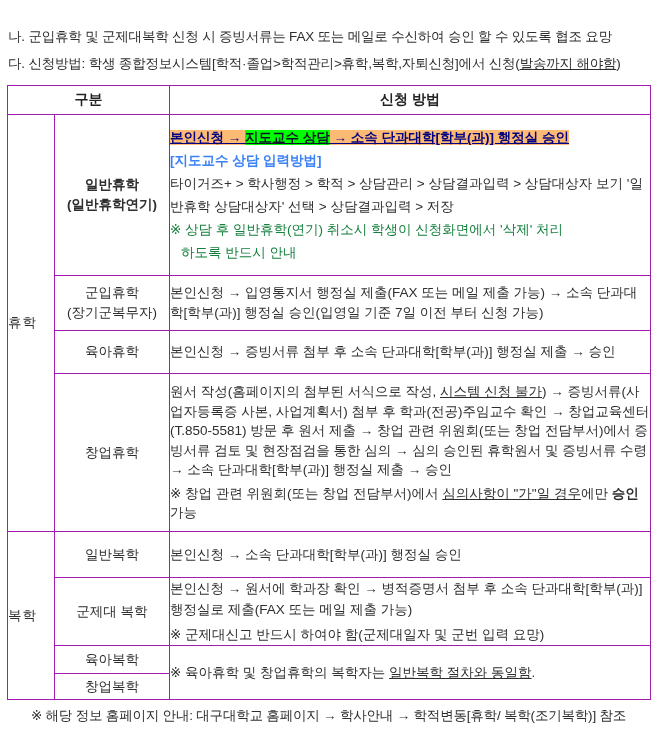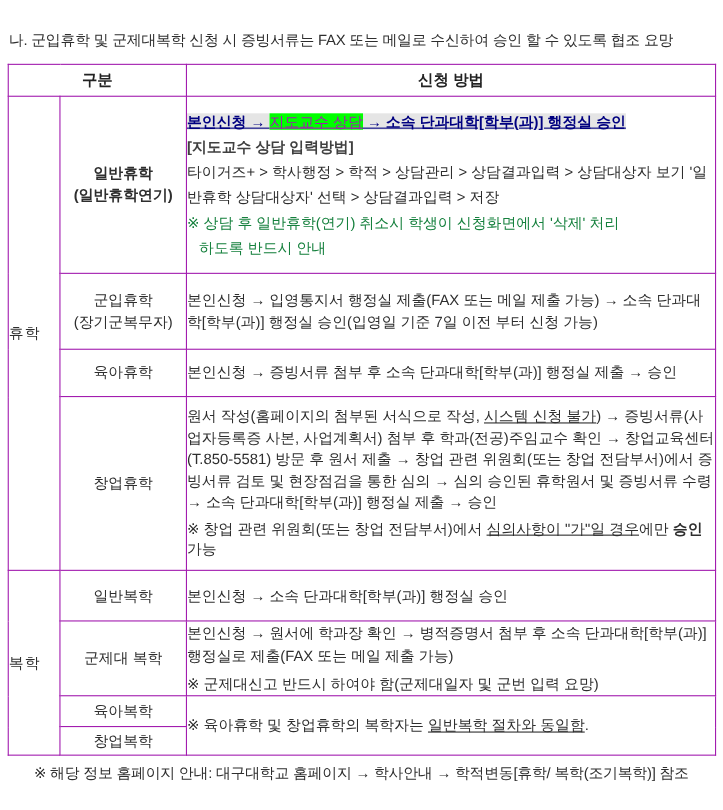--- a/index.html
+++ b/index.html
@@ -24,35 +24,38 @@
   .lblb{font-weight:bold;}
   .mth{vertical-align:middle;padding:2px 5px 2px 5px;text-align:left;}
   .lh23{line-height:23px;}
   .lh21{line-height:21px;margin-left:40px;}
   .lh20{line-height:20px;}
   .lh195{line-height:19.5px;}
   
   .b{font-weight:bold;}
   .u{text-decoration:underline;}
   .blue{color:#15803d;}
-  .blueb{color:#404040;font-weight:bold;}
-  .hl{background:#e5e5e5;color:#000080;font-weight:bold;text-decoration:underline;text-align:center;}
-  .hlblue{background:#00ff00;color:#a21caf;font-weight:normal;text-decoration:underline;}
+  .blueb{color:#3b82f6;font-weight:bold;}
+  .hl{background:#fdba74;color:#000080;font-weight:bold;text-decoration:underline;text-align:center;}
+  .hlblue{background:#00ff00;color:#0f172a;font-weight:bold;text-decoration:underline;}
   .indent{padding-left:11px;}
   .mt2{margin-top:4px;}
   .mt4{margin-top:4px;}
   
   .footer{margin-top:7px;text-align:center;font-size:13.5px;white-space:nowrap;letter-spacing:-0.2px;color:#2e2e2e;}
 </style>
 </head>
 <body>
 
 <div class="page">
 
   <div class="intro2">나. 군입휴학 및 군제대복학 신청 시 증빙서류는 FAX 또는 메일로 수신하여 승인 할 수 있도록 협조 요망</div>
+  <div class="intro3">
+      <div><span>다. 신청방법: 학생 종합정보시스템[학적·졸업&gt;학적관리&gt;휴학,복학,자퇴신청]에서 신청(</span><span class="u">발송까지 해야함</span><span>)</span></div>
+    </div>
 
   <table class="tbl">
     <colgroup>
         <col style="width:47px">
         <col style="width:115px">
         <col style="width:481px">
       </colgroup>
 
     <tbody>
         <tr style="height:28px">
@@ -66,21 +69,21 @@
 (일반휴학연기)</td>
       <td class="mth lh23">
             <div><span class="hl"> 본인신청 → </span><span class="hlblue">지도교수 상담</span><span class="hl"> → 소속 단과대학[학부(과)] 행정실 승인</span></div>
             <div><span class="blueb">[지도교수 상담 입력방법]</span></div>
             <div><span>타이거즈+ &gt; 학사행정 &gt; 학적 &gt; 상담관리 &gt; 상담결과입력 &gt; 상담대상자 보기 '일반휴학 상담대상자' 선택 &gt; 상담결과입력 &gt; 저장</span></div>
             <div><span class="blue">※ 상담 후 일반휴학(연기) 취소시 학생이 신청화면에서 '삭제' 처리</span></div>
             <div class="indent"><span class="blue">하도록 반드시 안내</span></div>
           </td>
     </tr>
 
-    <tr style="height:69px">
+    <tr style="height:55px">
       <td class="lbl">군입휴학
 (장기군복무자)</td>
       <td class="mth lh20">
             <div><span> 본인신청 → 입영통지서 행정실 제출(FAX 또는 메일 제출 가능) → 소속 단과대학[학부(과)] 행정실 승인(입영일 기준 7일 이전 부터 신청 가능)</span></div>
           </td>
     </tr>
 
     <tr style="height:43px">
       <td class="lbl">육아휴학</td>
       <td class="mth lh20">

